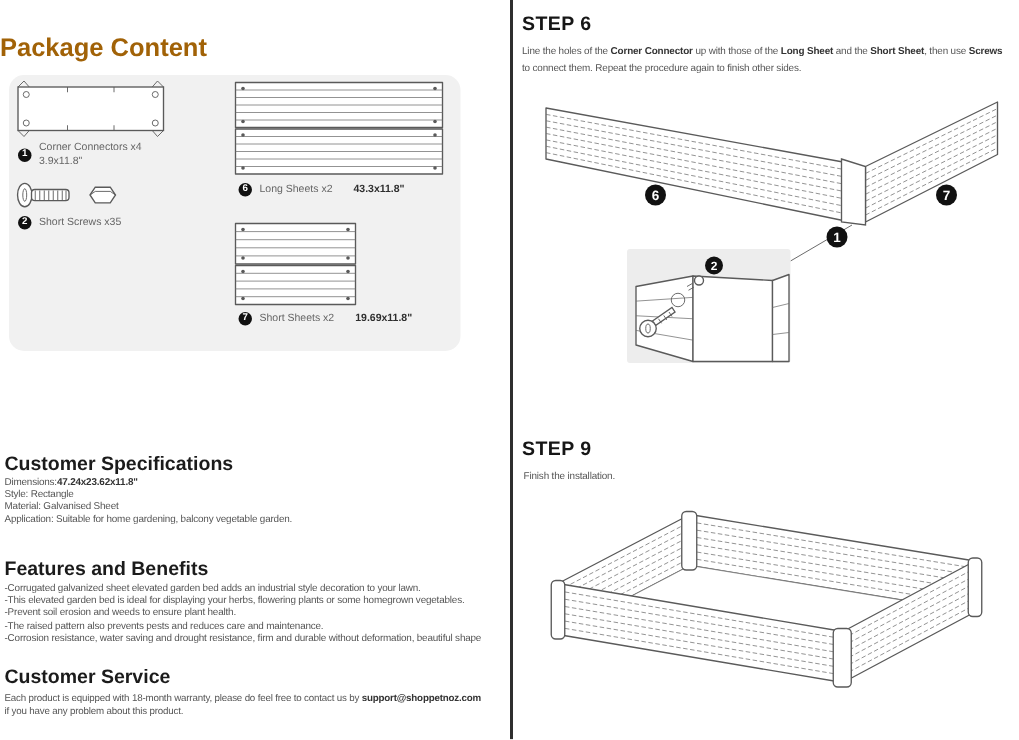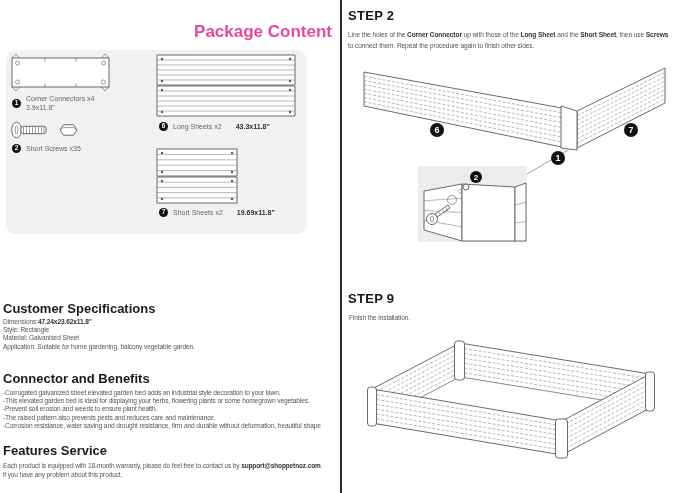--- a/index.html
+++ b/index.html
@@ -4,22 +4,22 @@
 <style>
   * { margin:0; padding:0; box-sizing:border-box; }
   html,body { background:#fff; }
   .page {
     position:relative; width:679px; height:493px; background:#ffffff;
     font-family:"Liberation Sans", sans-serif; color:#555; overflow:hidden;
   }
   .abs { position:absolute; }
 
   
-  .pkg-title { position:absolute; left:0; top:22px; width:332px; text-align:right;
-    font-size:17px; font-weight:600; color:#ec4899; }
+  .pkg-title { position:absolute; left:0; top:22px; width:332px; text-align:left;
+    font-size:17px; font-weight:600; color:#a16207; }
   .panel { position:absolute; left:6px; top:50px; width:301px; height:184px;
     background:#f1f1f1; border-radius:10px; }
   .pkg-item { position:absolute; display:flex; align-items:center; gap:5px;
     font-size:7px; color:#666; line-height:1.35; }
   .pkg-item .stack { display:block; }
   .badge { width:9px; height:9px; border-radius:50%; background:#111; color:#fff;
     font-size:6.5px; font-weight:bold; display:inline-flex; align-items:center;
     justify-content:center; flex:none; }
   .pkg-size { font-weight:700; color:#2e2e2e; margin-left:9px; }
 
@@ -151,38 +151,38 @@
   </div>
 
   <div class="section-h" style="top:301px;">Customer Specifications</div>
   <div class="body-lines" style="top:318px;">
     <div><span>Dimensions:</span><span class="bold">47.24x23.62x11.8"</span></div>
     <div>Style: Rectangle</div>
     <div>Material: Galvanised Sheet</div>
     <div>Application: Suitable for home gardening, balcony vegetable garden.</div>
   </div>
 
-  <div class="section-h" style="top:371px;">Connector and Benefits</div>
+  <div class="section-h" style="top:371px;">Features and Benefits</div>
   <div class="body-lines" style="top:389px;">
     <div>-Corrugated galvanized sheet elevated garden bed adds an industrial style decoration to your lawn.</div>
     <div>-This elevated garden bed is ideal for displaying your herbs, flowering plants or some homegrown vegetables.</div>
     <div>-Prevent soil erosion and weeds to ensure plant health.</div>
     <div>-The raised pattern also prevents pests and reduces care and maintenance.</div>
     <div>-Corrosion resistance, water saving and drought resistance, firm and durable without deformation, beautiful shape</div>
   </div>
 
-  <div class="section-h" style="top:443px;">Features Service</div>
+  <div class="section-h" style="top:443px;">Customer Service</div>
   <div class="body-lines" style="top:461px; font-size:6.5px; line-height:1.45;">
     <span>Each product is equipped with 18-month warranty, please do feel free to contact us by </span><span class="bold">support@shoppetnoz.com</span><br>
     <span>if you have any problem about this product.</span>
   </div>
 
   <div class="divider"></div>
 
-  <div class="step-h" style="left:348px; top:8px;">STEP 2</div>
+  <div class="step-h" style="left:348px; top:8px;">STEP 6</div>
 
   <div class="step-desc" style="left:348px; top:30px;">
     <span>Line the holes of the </span><span class="b">Corner Connector</span><span> up with those of the </span><span class="b">Long Sheet</span><span> and the </span><span class="b">Short Sheet</span><span>, then use </span><span class="b">Screws</span><br>
     <span>to connect them. Repeat the procedure again to finish other sides.</span>
   </div>
 
   <svg style="left:340px; top:52px;" width="339" height="210" viewBox="340 52 339 210">
     <g class="dashed">
       <polygon class="wall" points="364,72 562,108 562,147 364,106"></polygon>
         <line x1="364" y1="76.25" x2="562" y2="112.875" class="corr"></line>

